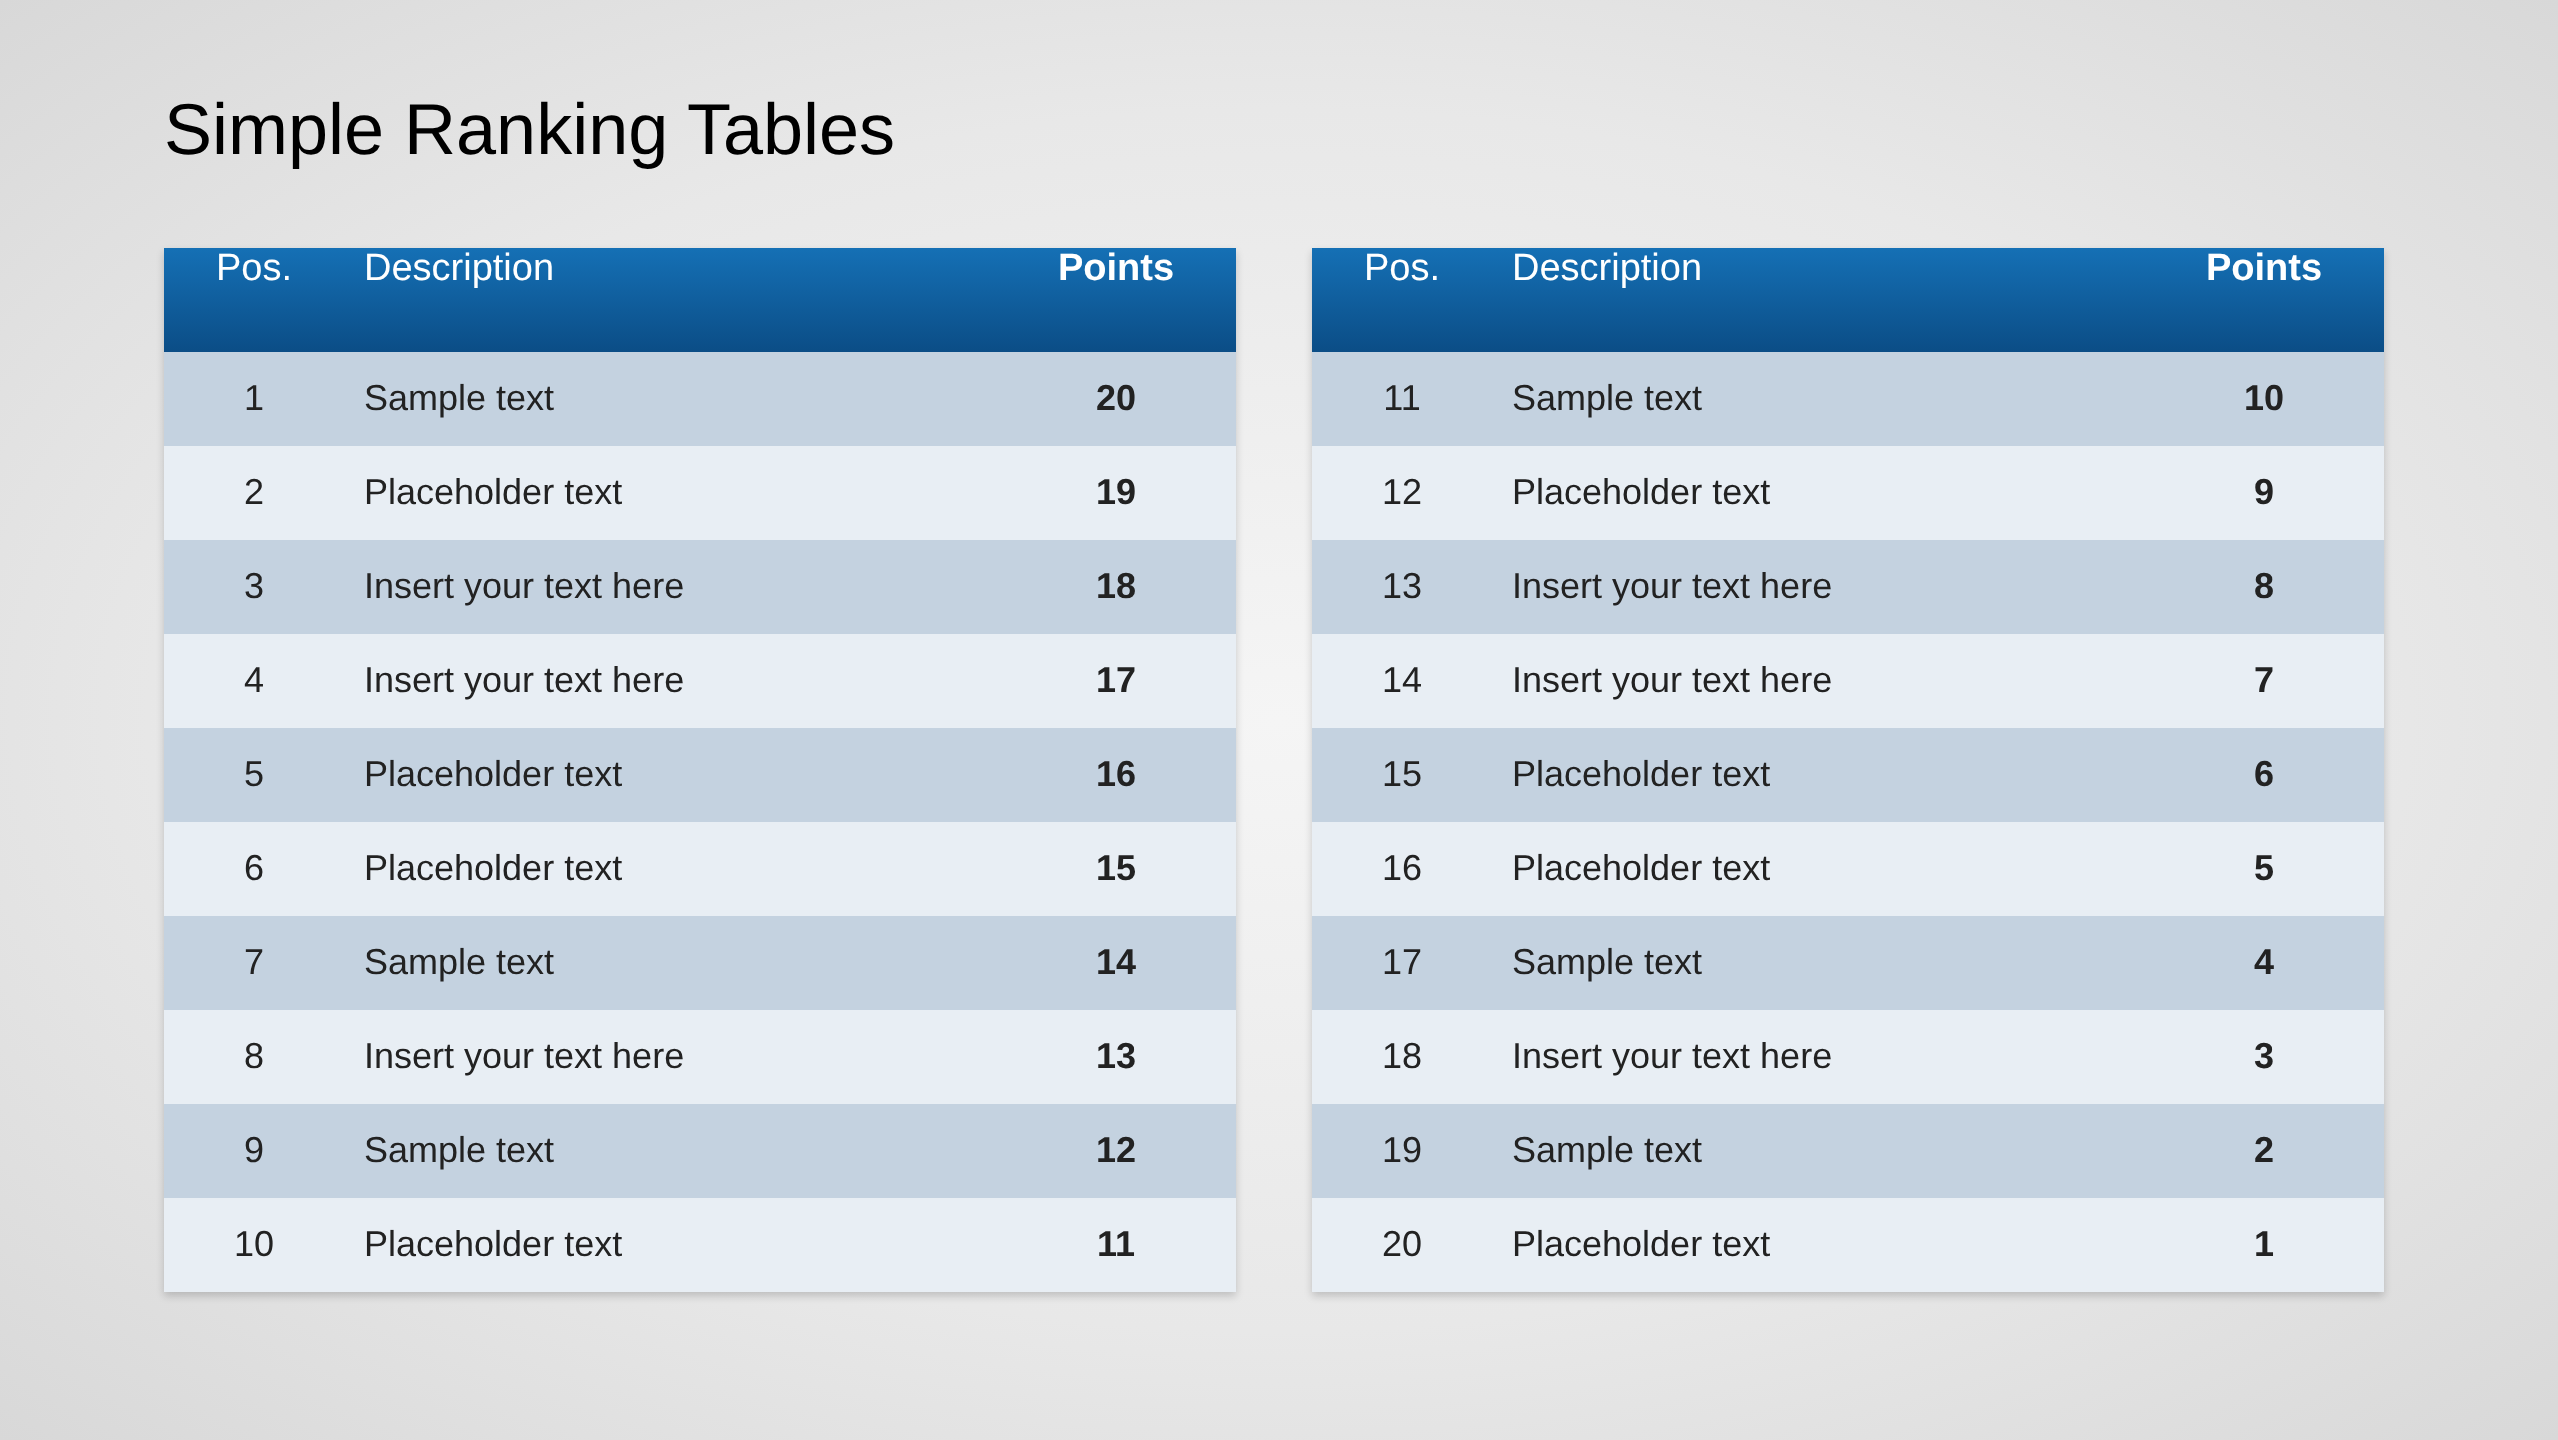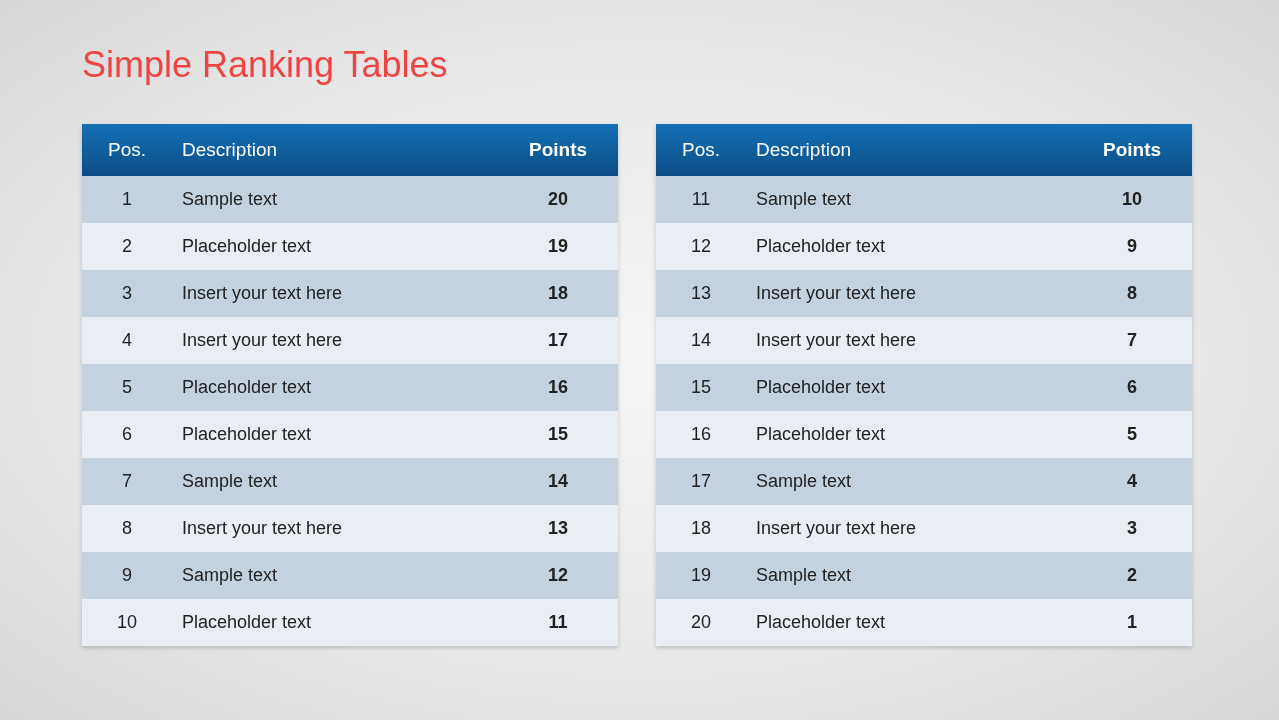--- a/index.html
+++ b/index.html
@@ -9,40 +9,40 @@
       background: radial-gradient(ellipse at center, #f5f5f5 0%, #e8e8e8 60%, #d8d8d8 100%);
       font-family: Arial, Helvetica, sans-serif;
       overflow: hidden;
     }
     .slide-title {
       position: absolute;
       top: 44px;
       left: 82px;
       font-size: 36px;
       font-weight: 300;
-      color: #ef4444;
+      color: #000000;
     }
     .tables-container {
       position: absolute;
       top: 124px;
       left: 82px;
       display: flex;
       gap: 38px;
     }
     .ranking-table {
       width: 536px;
       box-shadow: 0 2px 4px rgba(0,0,0,0.18);
       background: #e8eef4;
     }
     .table-header {
       display: flex;
       background: linear-gradient(to bottom, #1570b5 0%, #0b4d86 100%);
       color: #fff;
       height: 52px;
-      align-items: center;
+      align-items: flex-start;
       font-size: 19px;
     }
     .col-pos { width: 90px; text-align: center; }
     .col-desc { flex: 1; padding-left: 10px; }
     .col-points { width: 120px; text-align: center; font-weight: bold; }
     .table-row {
       display: flex;
       height: 47px;
       align-items: center;
       font-size: 18px;

